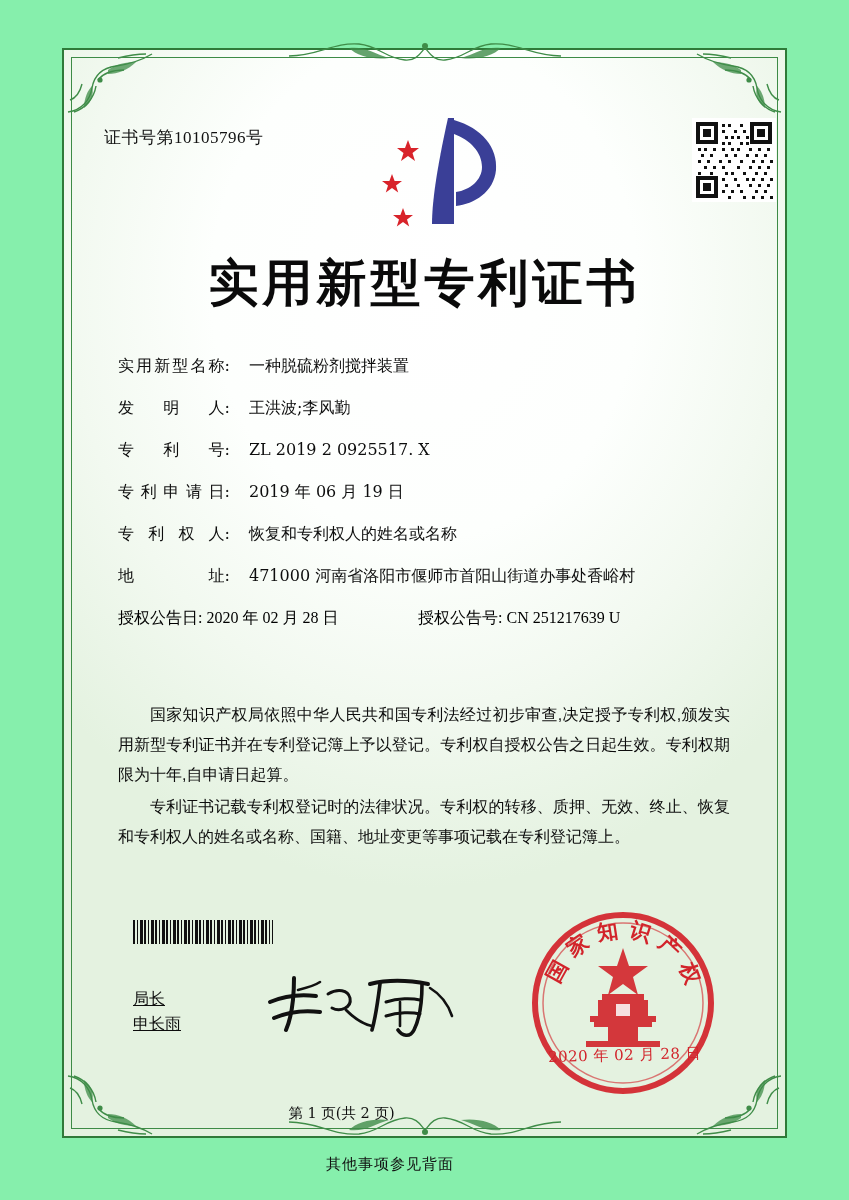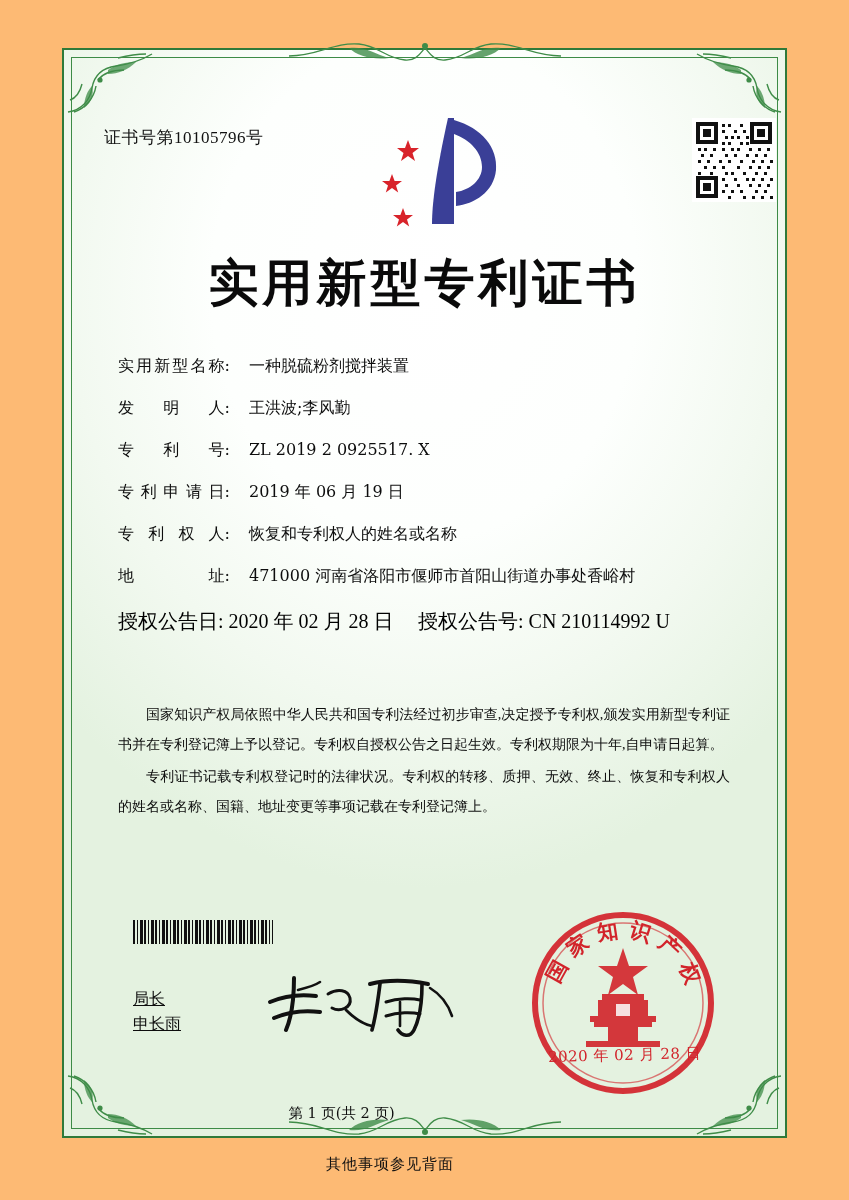--- a/index.html
+++ b/index.html
@@ -14,21 +14,21 @@
     position: relative;
     overflow: hidden;
   }
 
   
   #certificate {
     position: absolute;
     left: 0; top: 0;
     width: 849px;
     height: 1200px;
-    background: #fdba74;
+    background: #86efac;
   }
 
   
   .paper {
     position: absolute;
     left: 62px;
     top: 48px;
     width: 725px;
     height: 1090px;
     background:
@@ -161,36 +161,36 @@
   }
 
   .label-ch {
     display: inline-block;
   }
 
   
   .grant-line {
     display: flex;
     align-items: center;
-    font-size: 20px;
+    font-size: 16px;
     margin-bottom: 7px;
   }
   .grant-left { width: 300px; flex: 0 0 300px; }
   .grant-right { }
 
   
   .paragraphs {
     position: absolute;
     left: 118px;
     top: 700px;
     width: 612px;
-    font-size: 14px;
+    font-size: 16px;
     line-height: 30px;
     color: #0d0d0d;
-    font-family: Liberation Serif, serif;
+    font-family: Liberation Sans, sans-serif;
     text-align: justify;
   }
   .paragraphs p {
     margin: 0 0 2px 0;
     text-indent: 2em;
   }
 
   
   .barcode {
     position: absolute;
@@ -523,21 +523,21 @@
       <span class="field-value">471000 河南省洛阳市偃师市首阳山街道办事处香峪村</span>
     </div>
 
     <div class="grant-line">
       <span class="grant-left">
         <span>授权公告日:</span>
         <span>2020 年 02 月 28 日</span>
       </span>
       <span class="grant-right">
         <span>授权公告号:</span>
-        <span>CN 210114992 U</span>
+        <span>CN 251217639 U</span>
       </span>
     </div>
 
   </div>
 
   <div class="paragraphs">
     <p>国家知识产权局依照中华人民共和国专利法经过初步审查,决定授予专利权,颁发实用新型专利证书并在专利登记簿上予以登记。专利权自授权公告之日起生效。专利权期限为十年,自申请日起算。</p>
     <p>专利证书记载专利权登记时的法律状况。专利权的转移、质押、无效、终止、恢复和专利权人的姓名或名称、国籍、地址变更等事项记载在专利登记簿上。</p>
   </div>
 

